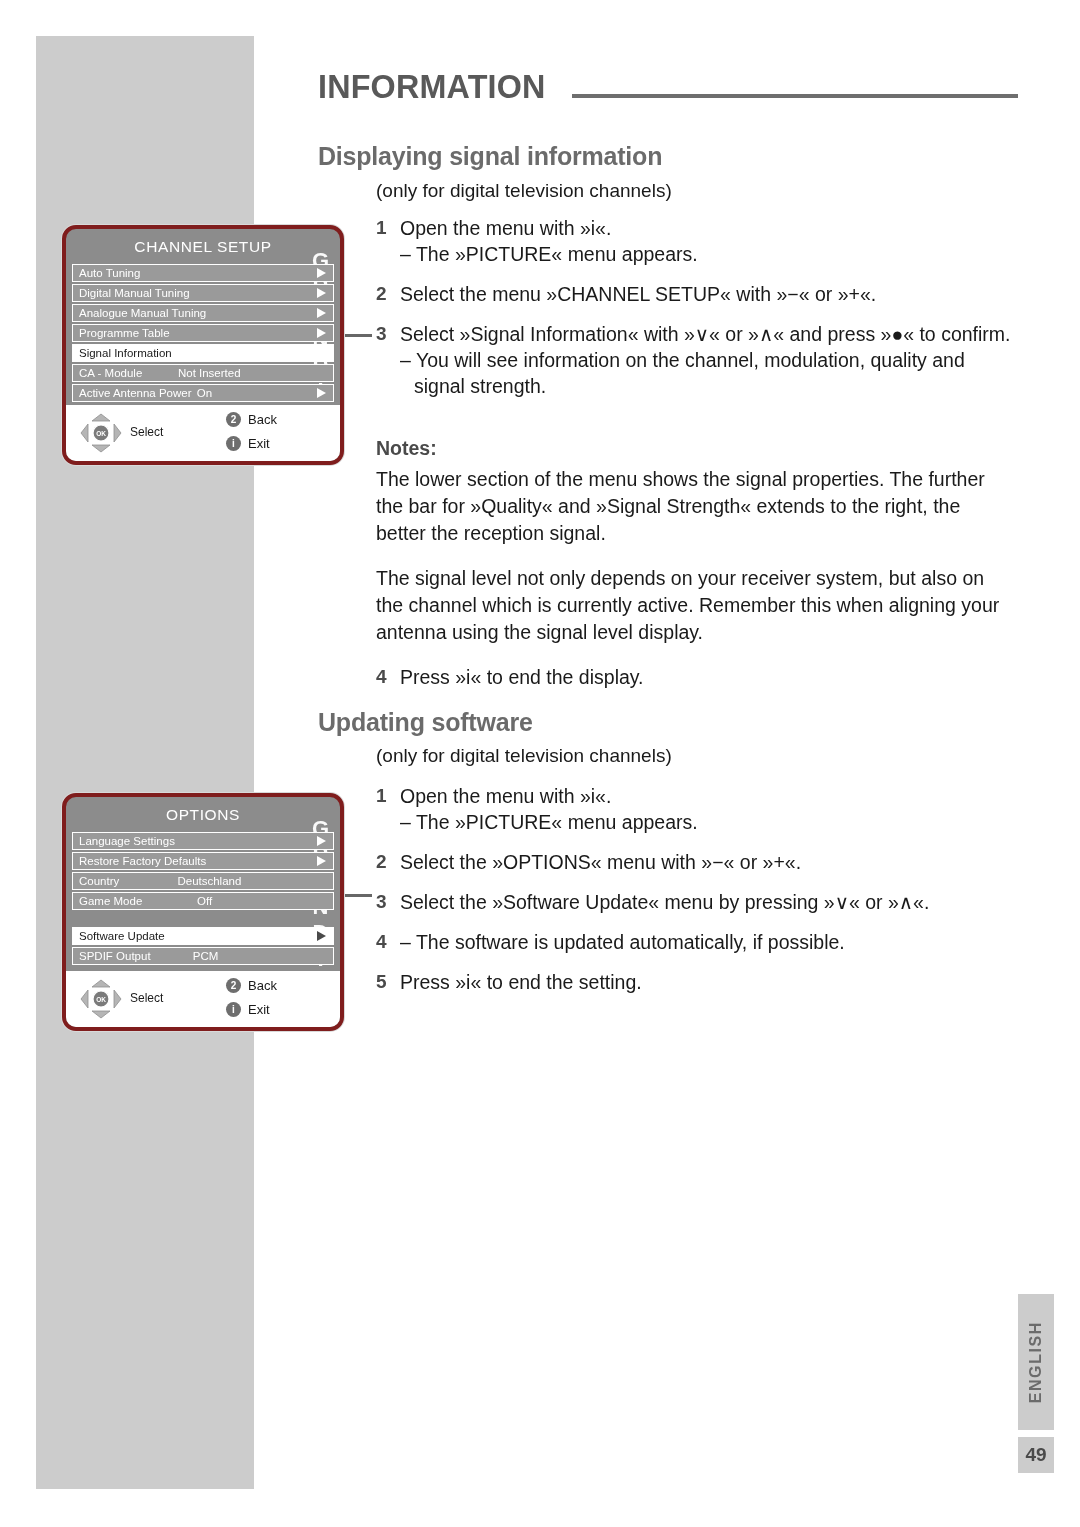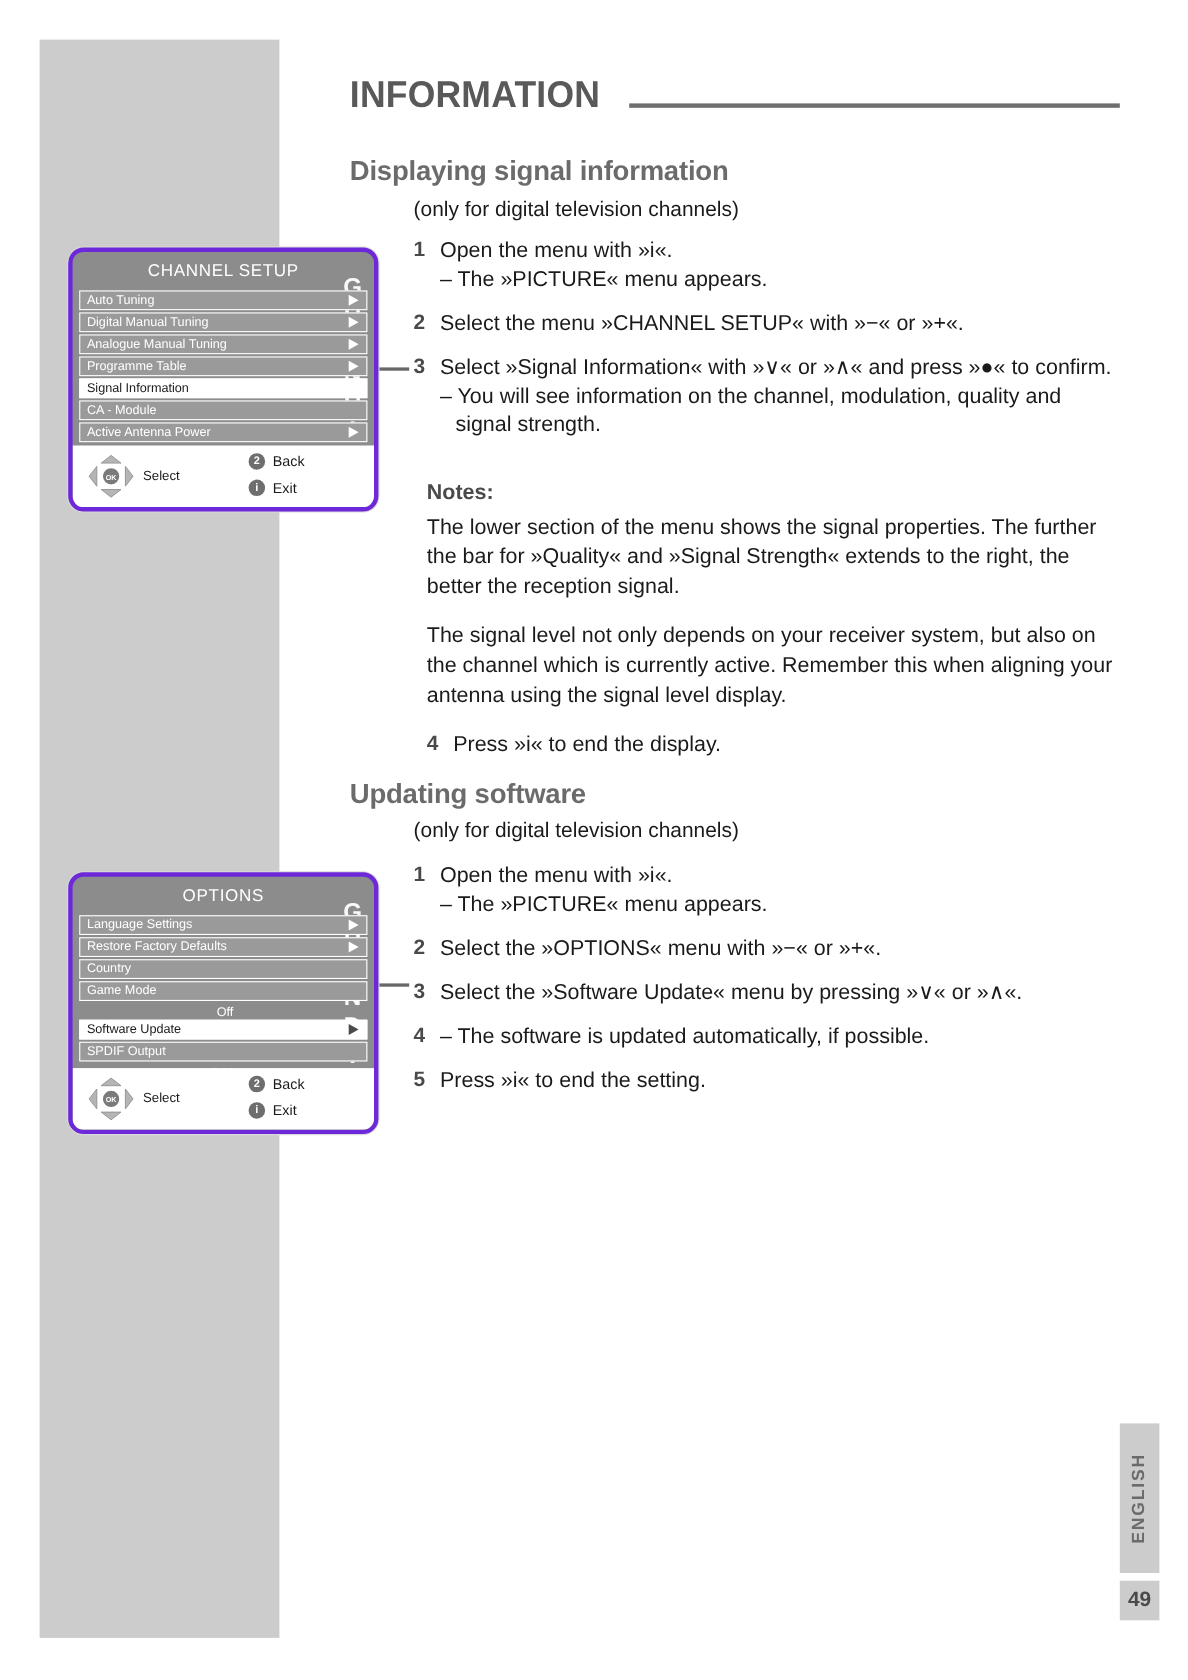--- a/index.html
+++ b/index.html
@@ -108,21 +108,21 @@
   }
   .step-sub {
     font-size: 19.5px;
     color: #1a1a1a;
     line-height: 26px;
     padding-left: 14px;
     text-indent: -14px;
   }
 
   
-  .notes-block { position: absolute; left: 388px; width: 630px; top: 437px; }
+  .notes-block { position: absolute; left: 376px; width: 630px; top: 437px; }
   .notes-title {
     font-size: 19.5px;
     font-weight: bold;
     color: #4a4a4a;
     margin-bottom: 6px;
   }
   .notes-para {
     font-size: 19.5px;
     color: #1a1a1a;
     line-height: 27px;
@@ -135,21 +135,21 @@
     height: 3px;
     background: #676767;
   }
   #connector-1 { left: 310px; top: 334px; width: 62px; }
   #connector-2 { left: 310px; top: 894px; width: 62px; }
 
   
   .osd {
     position: absolute;
     width: 282px;
-    border: 4px solid #6d28d9;
+    border: 4px solid #7f1d1d;
     border-radius: 14px;
     background: #8c8c8c;
     overflow: hidden;
     box-shadow: 0 0 0 1px #d9d9d9;
   }
   #osd-channel-setup { left: 62px; top: 225px; height: 240px; }
   #osd-options       { left: 62px; top: 793px; height: 238px; }
 
   .osd-title {
     text-align: center;
@@ -161,21 +161,21 @@
 
   .osd-rows { padding: 0 6px 6px; }
 
   .osd-row {
     position: relative;
     height: 18px;
     border: 1px solid #ffffff;
     background: #9a9a9a;
     margin-bottom: 2px;
     display: flex;
-    align-items: flex-start;
+    align-items: flex-end;
   }
   .osd-row.selected { background: #ffffff; }
   .osd-row.spacer {
     border: none;
     background: transparent;
     height: 13px;
   }
 
   .osd-label {
     font-size: 11.5px;

